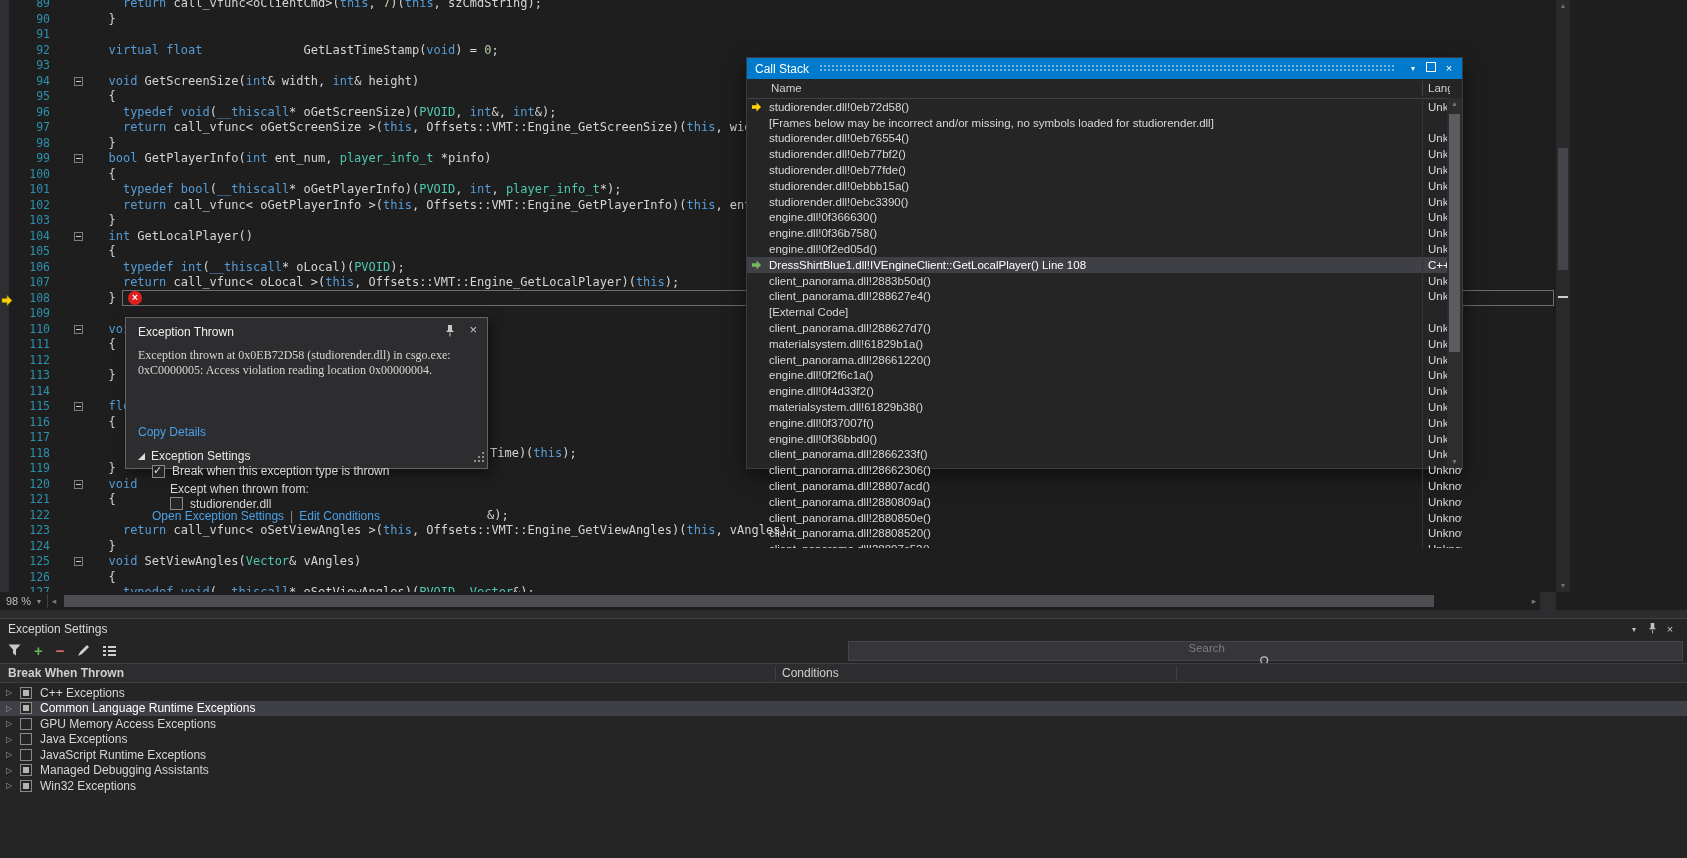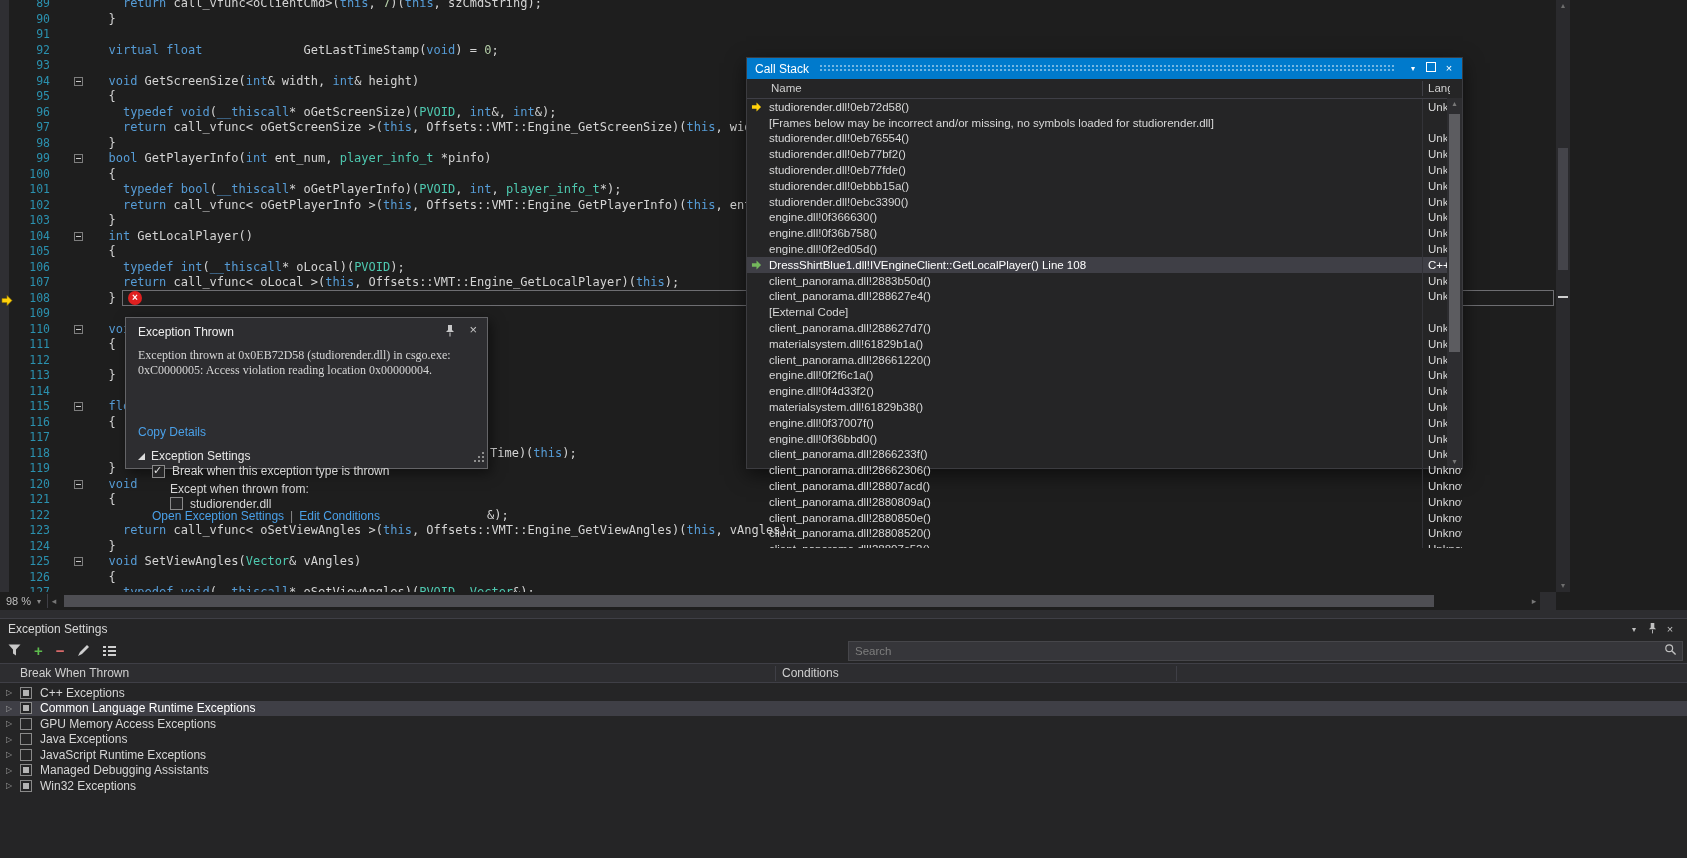--- a/index.html
+++ b/index.html
@@ -88,28 +88,28 @@
   .excpanel{position:absolute;left:0;top:618px;width:1687px;height:240px;background:#252526;border-top:1px solid #3f3f46;
             box-sizing:border-box;z-index:3;}
   .ep-title{height:20px;display:flex;align-items:center;padding:0 8px;color:#d8d8d8;font-size:12px;}
   .ep-title .sp{flex:1;}
   .ep-ticon{width:18px;text-align:center;color:#c0c0c0;font-size:11px;}
   .ep-ticon.caret{font-size:8px;}
   .ep-toolbar{height:24px;display:flex;align-items:center;gap:13px;padding-left:8px;}
   .tb-plus{color:#5dbb4d;font-size:15px;font-weight:bold;line-height:14px;}
   .tb-minus{color:#e26d6d;font-size:15px;font-weight:bold;line-height:14px;}
   .ep-search{position:absolute;left:848px;top:22px;width:835px;height:20px;background:#36363a;border:1px solid #46464a;
-             box-sizing:border-box;display:flex;align-items:center;}
+             box-sizing:border-box;display:flex;align-items:center;flex-direction:column;}
   .ep-search input{flex:1;background:transparent;border:none;outline:none;color:#cfcfcf;font-size:11.5px;padding:0 6px;
                    font-family:"Liberation Sans",sans-serif;}
   .ep-search input::placeholder{color:#7e7e7e;}
   .ep-mag{flex:0 0 18px;}
   .ep-gridhead{position:absolute;left:0;top:44px;width:1687px;height:20px;background:#2d2d30;border-top:1px solid #3f3f46;
                border-bottom:1px solid #3f3f46;box-sizing:border-box;color:#cfcfcf;font-size:12px;line-height:18px;}
-  .ep-col1{position:absolute;left:20px;}
+  .ep-col1{position:absolute;left:8px;font-weight:bold;}
   .ep-col2{position:absolute;left:782px;}
   .ep-colsep1{position:absolute;left:775px;top:2px;width:1px;height:15px;background:#3f3f46;}
   .ep-colsep2{position:absolute;left:1176px;top:2px;width:1px;height:15px;background:#3f3f46;}
   .ep-rows{position:absolute;left:0;top:66px;width:1687px;}
   .ep-row{display:flex;align-items:center;height:15.5px;padding-left:6px;color:#d6d6d6;font-size:12px;}
   .ep-row.sel{background:#3f3f46;color:#fff;}
   .ep-expander{width:14px;color:#9b9b9b;font-size:8px;}
   .ep-row .cb{width:12px;height:12px;flex:0 0 12px;margin-right:0;}
   .ep-row .cb.ind::after{left:2px;top:2px;width:6px;height:6px;}
   .ep-label{margin-left:8px;white-space:nowrap;}

